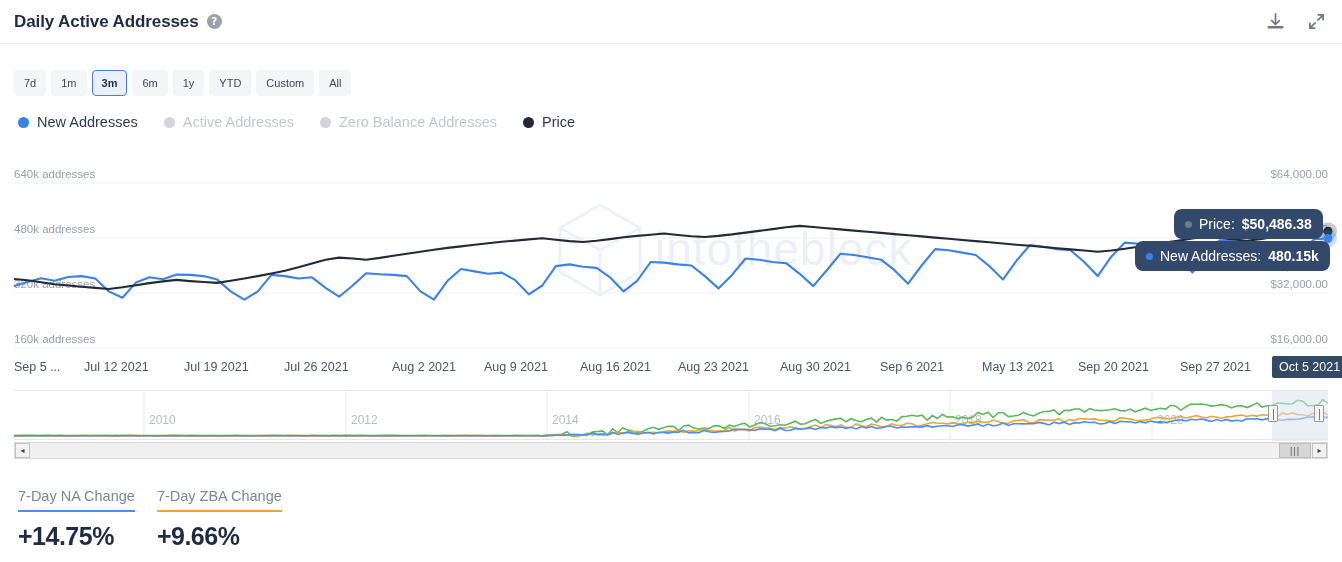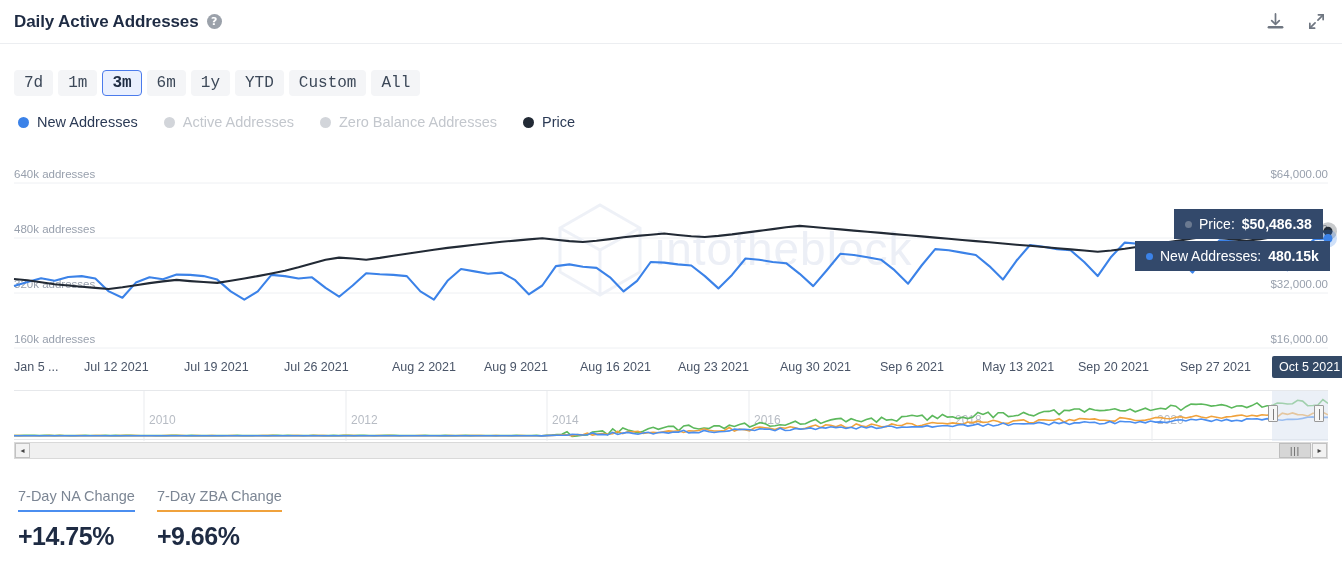--- a/index.html
+++ b/index.html
@@ -32,24 +32,23 @@
   .hdr-actions svg { display: block; }
 
   
   .ranges {
     position: absolute; left: 14px; top: 70px;
     display: flex; gap: 5px;
   }
   .range-btn {
     height: 26px; padding: 0 9px;
     background: #f4f5f7; border: 1px solid transparent; border-radius: 4px;
-    font-size: 16px; color: #3c4858;
+    font-size: 11px; color: #3c4858;
     display: flex; align-items: center; justify-content: center;
     cursor: pointer;
-    font-family: Liberation Mono, monospace;
   }
   .range-btn.active {
     background: #eaf0fe; border-color: #4b7bec; color: #1f2d44; font-weight: bold;
   }
 
   
   .legend {
     position: absolute; left: 18px; top: 114px;
     display: flex; align-items: center; gap: 26px;
   }
@@ -82,21 +81,21 @@
     font-size: 12.5px; color: #4a5568; white-space: nowrap;
   }
   .xlabel.badge {
     background: #334966; color: #ffffff; padding: 4px 7px; border-radius: 2px;
     top: -4px;
   }
 
   
   .tooltip {
     position: absolute;
-    background: #33496b; color: #ffffff; border-radius: 0;
+    background: #33496b; color: #ffffff; border-radius: 8px;
     padding: 7px 11px; font-size: 14px; white-space: nowrap;
     display: flex; align-items: center; gap: 7px;
   }
   .tt-dot { width: 7px; height: 7px; border-radius: 50%; }
   .tt-label { font-weight: normal; }
   .tt-value { font-weight: bold; }
   #tt-price { left: 1174px; top: 209px; }
   #tt-na    { left: 1135px; top: 241px; }
 
   
@@ -256,21 +255,21 @@
   <span class="tt-label">Price:</span>
   <span class="tt-value">$50,486.38</span>
 </div>
 <div class="tooltip" id="tt-na">
   <span class="tt-dot" style="background:#3b82e8"></span>
   <span class="tt-label">New Addresses:</span>
   <span class="tt-value">480.15k</span>
 </div>
 
 <div class="xaxis" id="xaxis">
-    <div class="xlabel" style="left: 14px;">Jan 5 ...</div>
+    <div class="xlabel" style="left: 14px;">Sep 5 ...</div>
     <div class="xlabel" style="left: 84px;">Jul 12 2021</div>
     <div class="xlabel" style="left: 184px;">Jul 19 2021</div>
     <div class="xlabel" style="left: 284px;">Jul 26 2021</div>
     <div class="xlabel" style="left: 392px;">Aug 2 2021</div>
     <div class="xlabel" style="left: 484px;">Aug 9 2021</div>
     <div class="xlabel" style="left: 580px; text-align: center;">Aug 16 2021</div>
     <div class="xlabel" style="left: 678px;">Aug 23 2021</div>
     <div class="xlabel" style="left: 780px;">Aug 30 2021</div>
     <div class="xlabel" style="left: 880px;">Sep 6 2021</div>
     <div class="xlabel" style="left: 982px;">May 13 2021</div>

